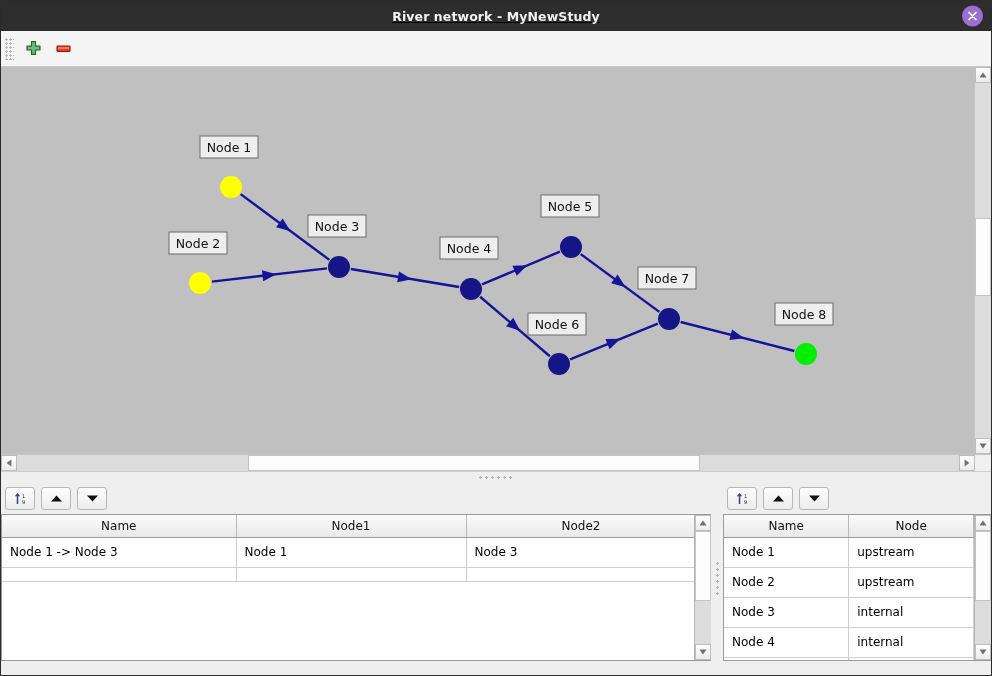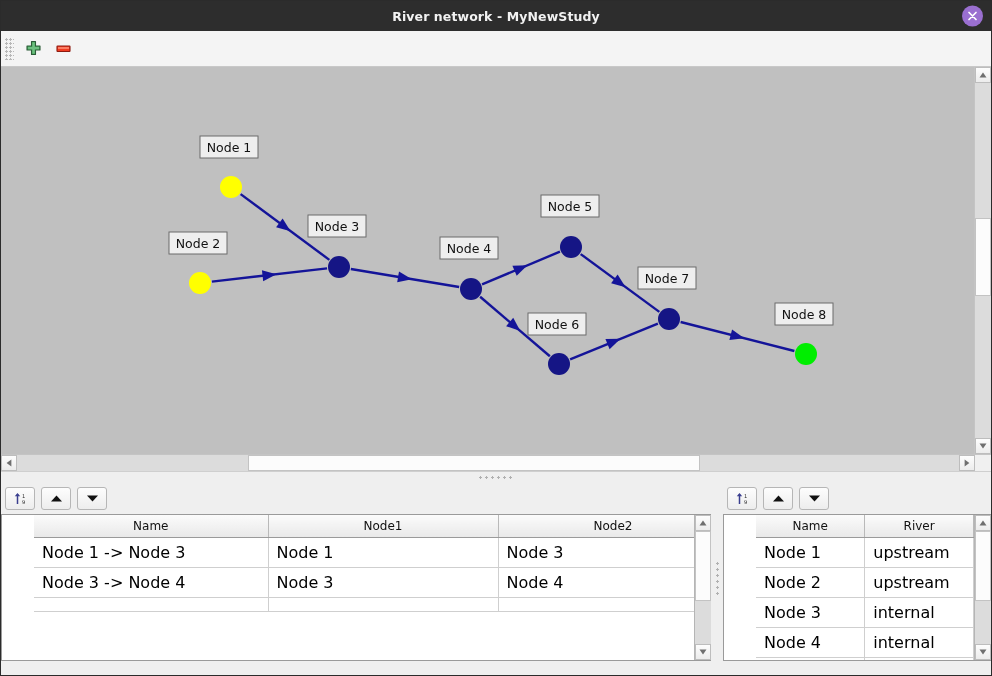--- a/index.html
+++ b/index.html
@@ -28,20 +28,21 @@
 
   
   .titlebar {
     position: relative;
     height: 30px;
     flex: 0 0 30px;
     background: #2d2d2d;
     display: flex;
     align-items: center;
     justify-content: center;
+    text-decoration: underline;
   }
   .titlebar-text {
     color: #f2f2f2;
     font-size: 12.5px;
     font-weight: bold;
     letter-spacing: 0.1px;
   }
   .close-btn {
     position: absolute;
     right: 8px;
@@ -263,21 +264,20 @@
     background: #ffffff;
     margin: 0 0 14px 0;
     box-sizing: border-box;
   }
   .pane-left .table-wrap { margin-right: 0; }
   .tbl-scrollhost {
     flex: 1 1 auto;
     min-width: 0;
     overflow: hidden;
     background: #fff;
-    padding-left: 32px;
   }
   table.grid {
     border-collapse: collapse;
     width: 100%;
     table-layout: fixed;
   }
   table.grid th {
     height: 22px;
     background: linear-gradient(#fbfbfb, #e9e9e9);
     border-right: 1px solid #b9b9b9;
@@ -287,21 +287,21 @@
     text-align: center;
     color: #111;
     padding: 0 4px;
     box-sizing: border-box;
   }
   table.grid td {
     height: 30px;
     border-right: 1px solid #cfcfcf;
     border-bottom: 1px solid #cfcfcf;
     padding: 0 8px;
-    font-size: 16px;
+    font-size: 12px;
     color: #000;
     white-space: nowrap;
     overflow: hidden;
     box-sizing: border-box;
   }
   table.grid tr.filler td { height: 14px; }
   .tbl-vscroll {
     flex: 0 0 16px;
     width: 16px;
     background: #f0f0f0;
@@ -476,25 +476,20 @@
                 <th>Node1</th>
                 <th>Node2</th>
               </tr>
             </thead>
             <tbody id="reaches-body">
                 <tr>
                   <td>Node 1 -&gt; Node 3</td>
                   <td>Node 1</td>
                   <td>Node 3</td>
                 </tr>
-                <tr>
-                  <td>Node 3 -&gt; Node 4</td>
-                  <td>Node 3</td>
-                  <td>Node 4</td>
-                </tr>
                 <tr class="filler">
                   <td></td>
                   <td></td>
                   <td></td>
                 </tr>
               </tbody>
           </table>
         </div>
         <div class="tbl-vscroll">
           <div class="sb-arrow">
@@ -543,21 +538,21 @@
       <div class="table-wrap">
         <div class="tbl-scrollhost">
           <table class="grid">
             <colgroup>
                 <col style="width:50%">
                 <col style="width:50%">
               </colgroup>
             <thead>
               <tr>
                 <th>Name</th>
-                <th>River</th>
+                <th>Node</th>
               </tr>
             </thead>
             <tbody id="nodes-body">
                 <tr>
                   <td>Node 1</td>
                   <td>upstream</td>
                 </tr>
                 <tr>
                   <td>Node 2</td>
                   <td>upstream</td>

